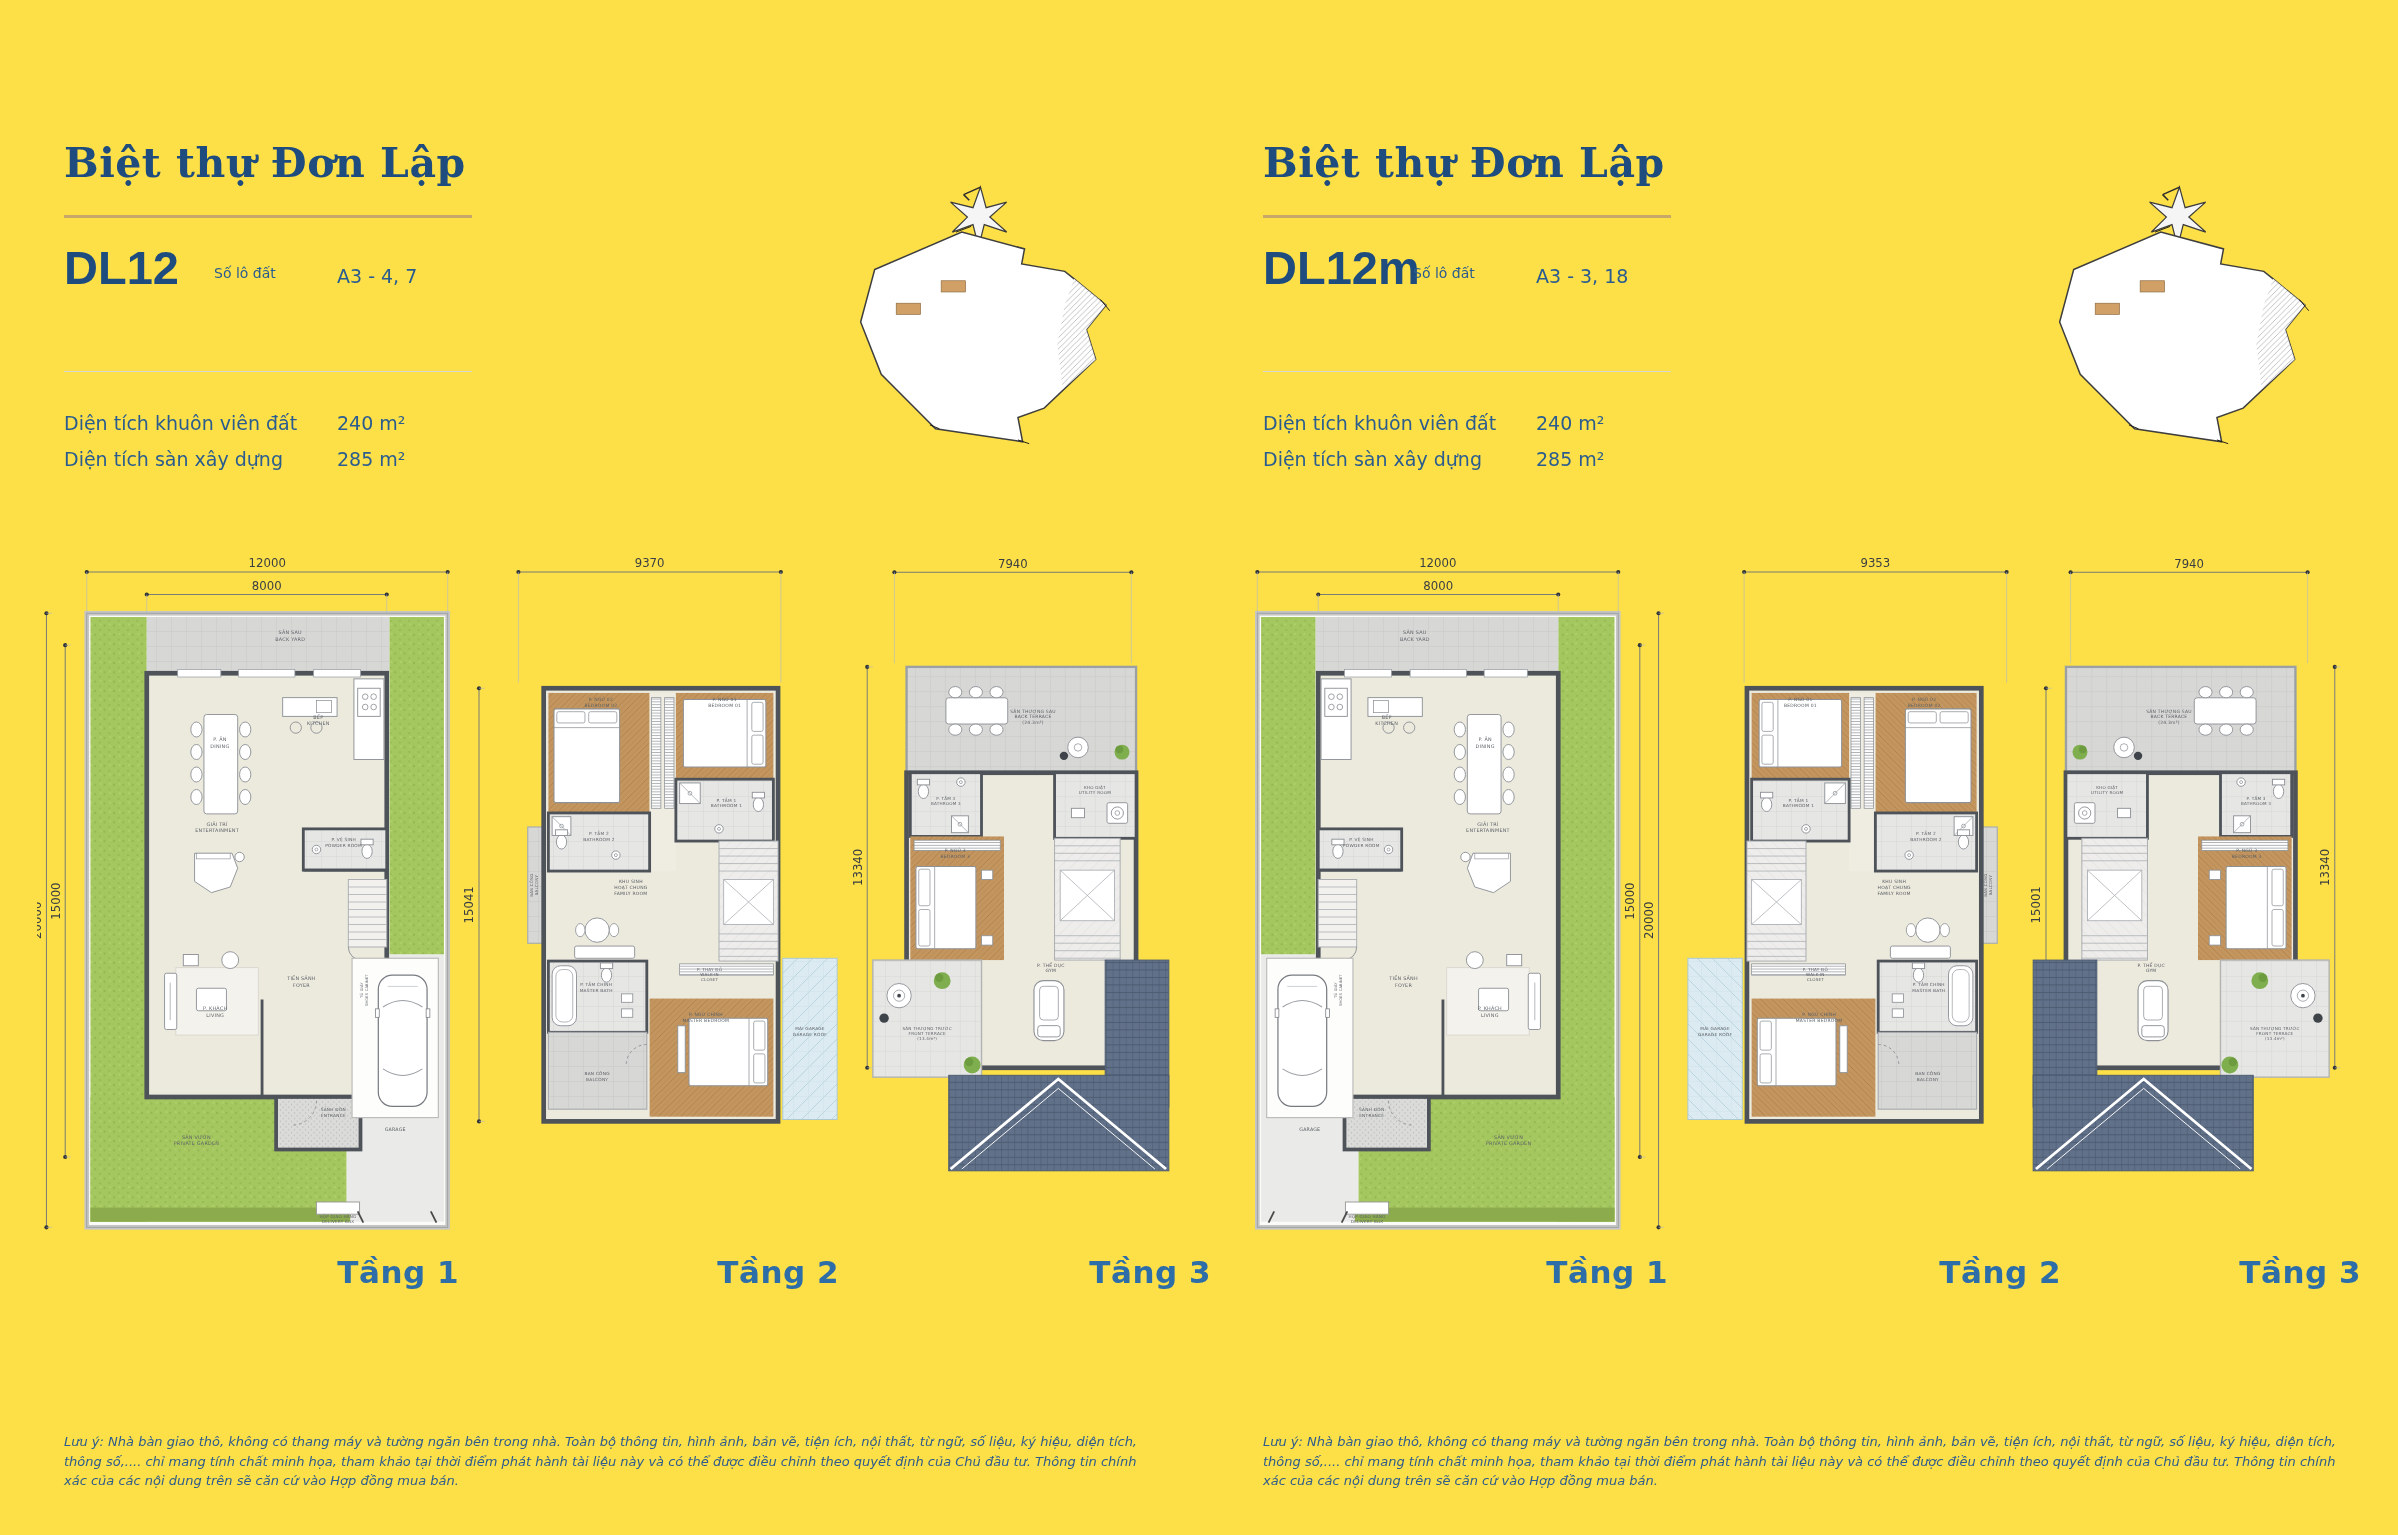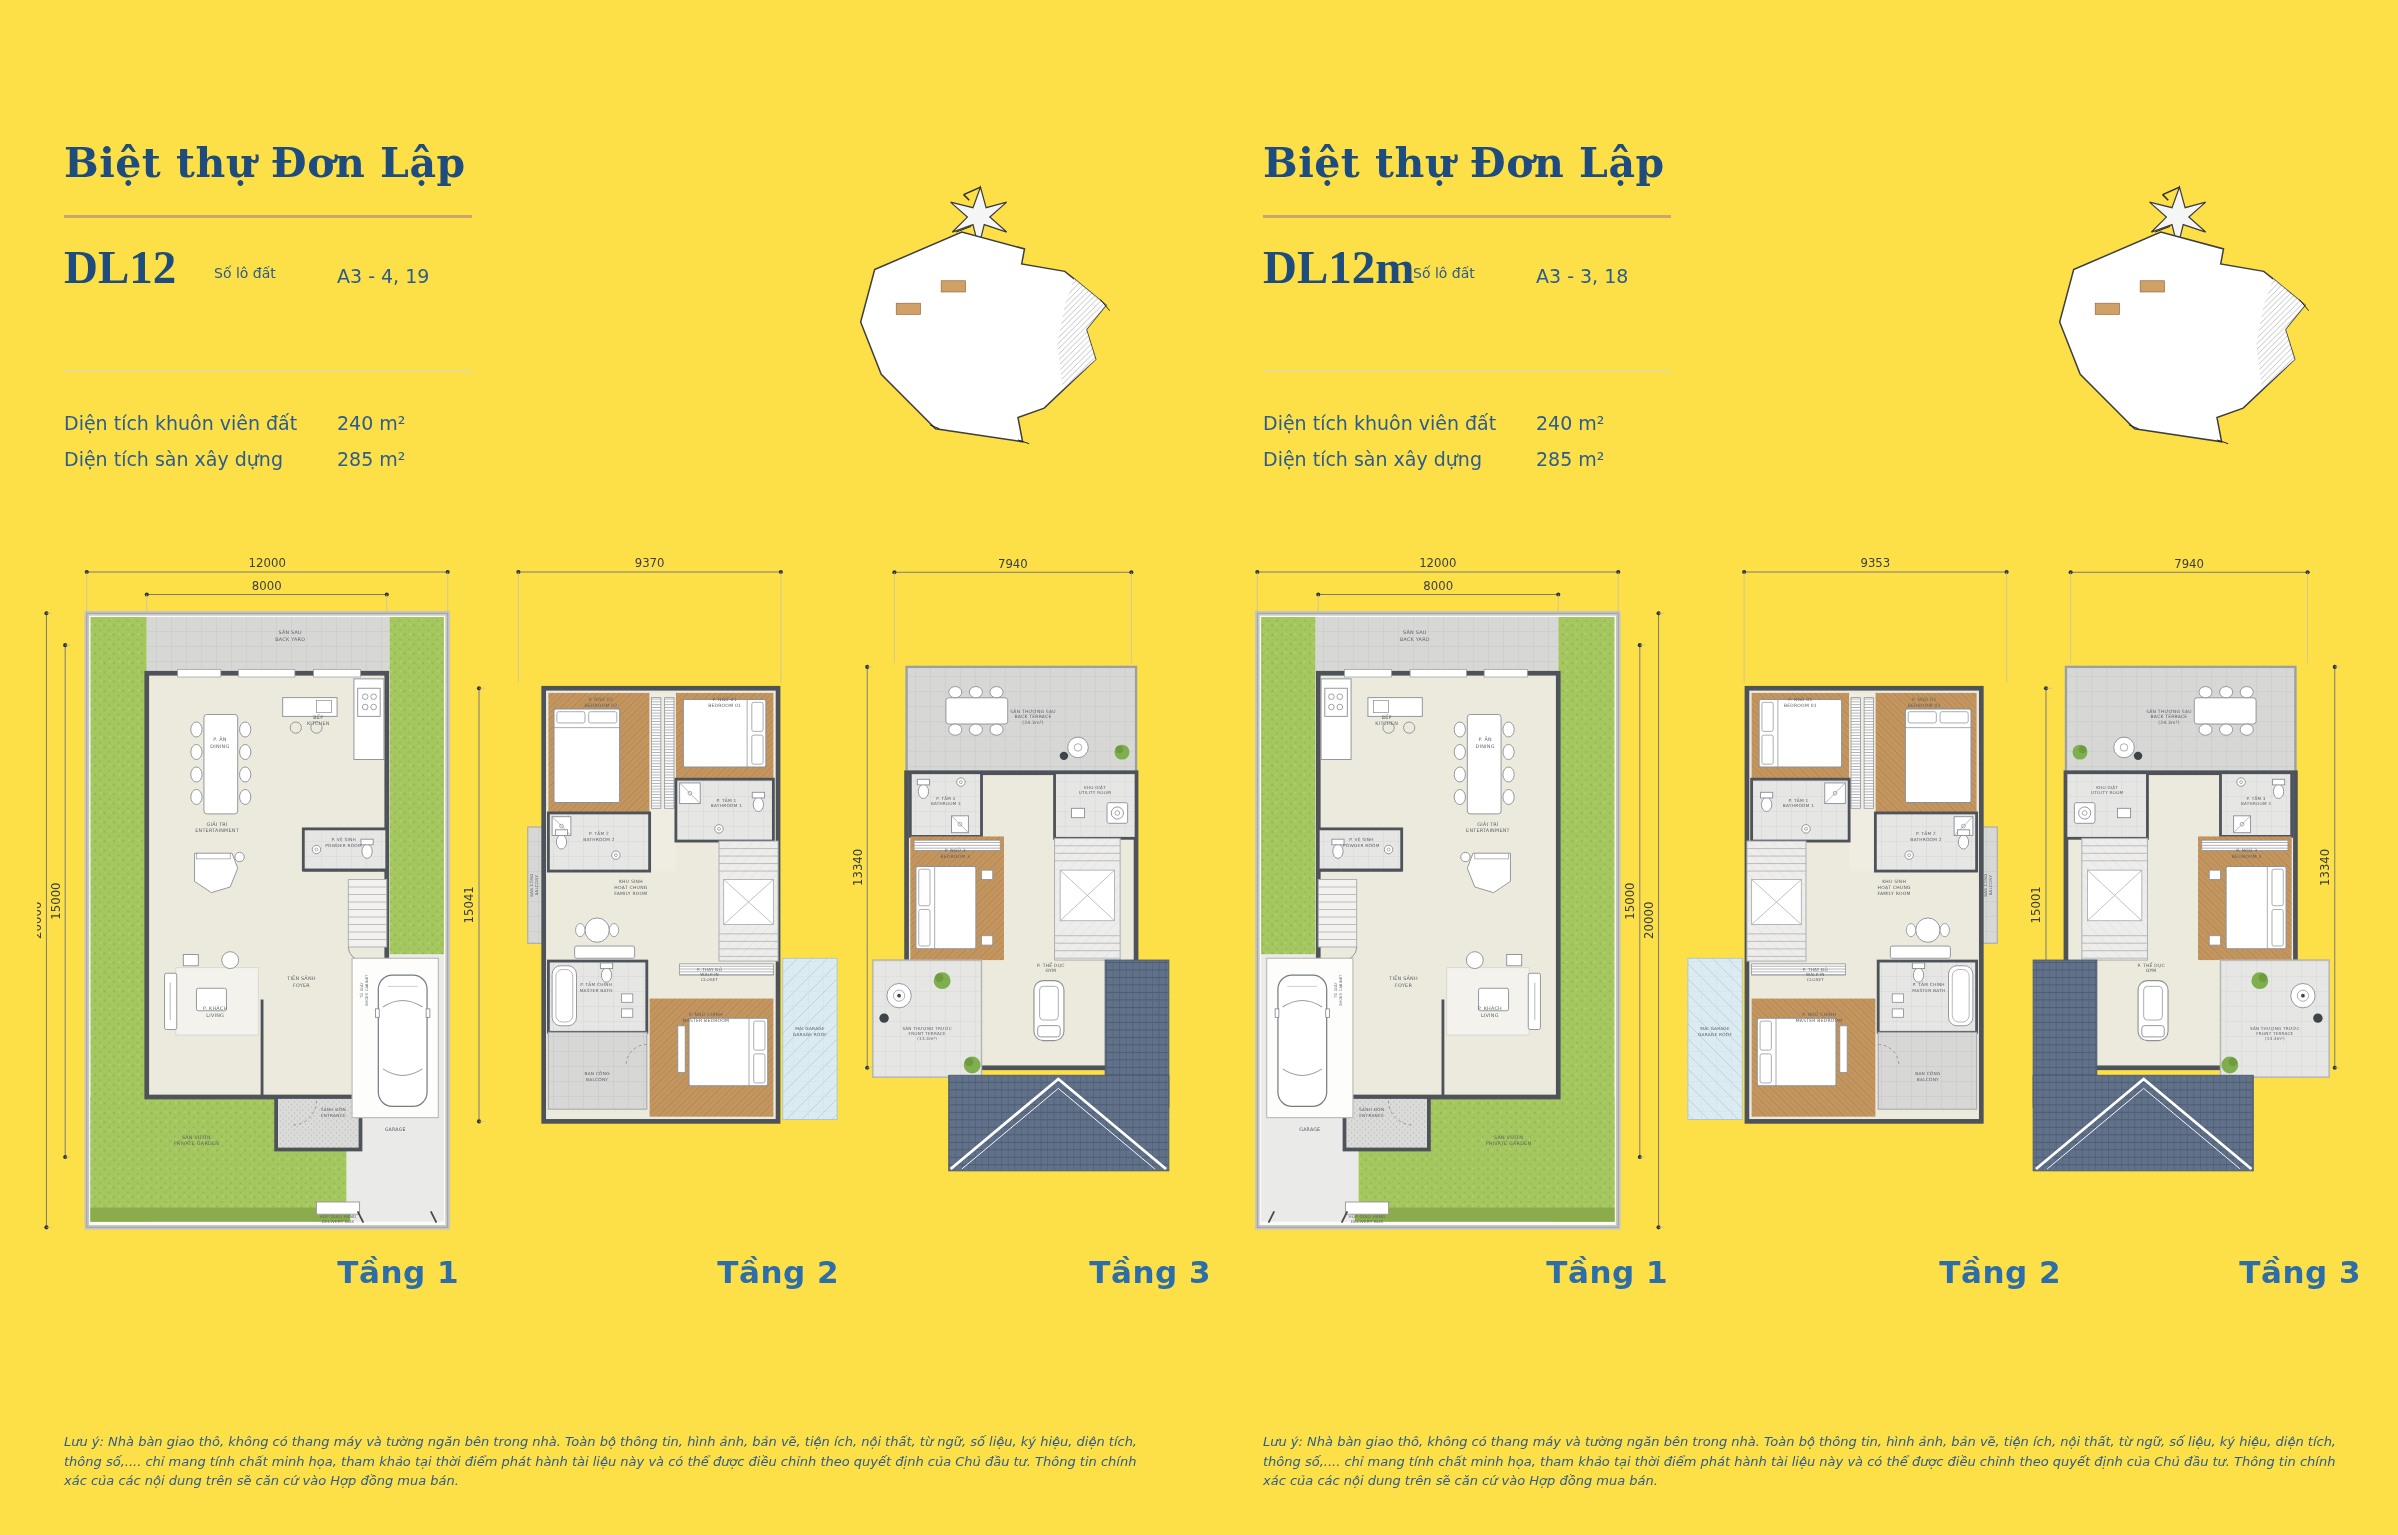--- a/index.html
+++ b/index.html
@@ -4,21 +4,21 @@
 <style>
   html,body{margin:0;padding:0;background:#fff}
   .page{position:relative;width:2399px;height:1536px;background:#fde047;overflow:hidden;
         font-family:"DejaVu Sans","Liberation Sans",sans-serif;}
   .panel{position:absolute;top:0;width:1199px;height:1536px}
   .title{position:absolute;left:64px;top:139px;margin:0;
          font-family:"DejaVu Serif","Liberation Serif",serif;
          font-size:41px;font-weight:700;letter-spacing:0.5px}
   .gold-rule{position:absolute;left:64px;top:215px;width:408px;height:2.8px}
   .model{position:absolute;left:64px;top:240px;
-         font-family:Liberation Serif, serif;
+         font-family:Liberation Sans, sans-serif;
          font-size:47px;font-weight:700}
   .lot-label{position:absolute;left:214px;top:265px;font-size:14px}
   .lot-value{position:absolute;left:337px;top:265px;font-size:19px}
   .gray-rule{position:absolute;left:64px;top:371px;width:408px;height:0.9px;background:#d6d6d4}
   .a-label{position:absolute;left:64px;font-size:19px}
   .a-value{position:absolute;left:337px;font-size:19px}
   .r1{top:412px}.r2{top:448px}
   .sitemap{position:absolute;left:823px;top:174px;width:300px;height:309px}
   .plan{position:absolute;top:557px;height:750px}
   .caption{position:absolute;top:697px;left:0;width:100%;text-align:right;
@@ -31,21 +31,21 @@
 </head>
 <body>
 
 <div class="page">
 
   <section class="panel" style="left:0">
     <h1 class="title" style="color: rgb(30, 76, 126);">Biệt thự Đơn Lập</h1>
     <div class="gold-rule" style="background: rgb(200, 168, 105);"></div>
     <div class="model" style="color: rgb(30, 76, 126);">DL12</div>
     <div class="lot-label" style="color: rgb(42, 92, 143);">Số lô đất</div>
-    <div class="lot-value" style="color: rgb(42, 92, 143);">A3 - 4, 19</div>
+    <div class="lot-value" style="color: rgb(42, 92, 143);">A3 - 4, 7</div>
     <div class="gray-rule"></div>
     <div class="a-label r1" style="color: rgb(42, 92, 143);">Diện tích khuôn viên đất</div>
     <div class="a-value r1" style="color: rgb(42, 92, 143);">240 m²</div>
     <div class="a-label r2" style="color: rgb(42, 92, 143);">Diện tích sàn xây dựng</div>
     <div class="a-value r2" style="color: rgb(42, 92, 143);">285 m²</div>
     <div class="sitemap">
         <svg viewBox="0 0 320 330" width="300" height="309">
           <g>
             <polygon points="168,14 174,36 196,30 178,46 196,62 172,54 166,78 160,54 138,62 154,46 136,30 160,36" fill="#F5F5F5" stroke="#3C3C3C" stroke-width="1.3"></polygon>
             <line x1="150" y1="22" x2="168" y2="14" stroke="#2B2B2B" stroke-width="1.6"></line>

